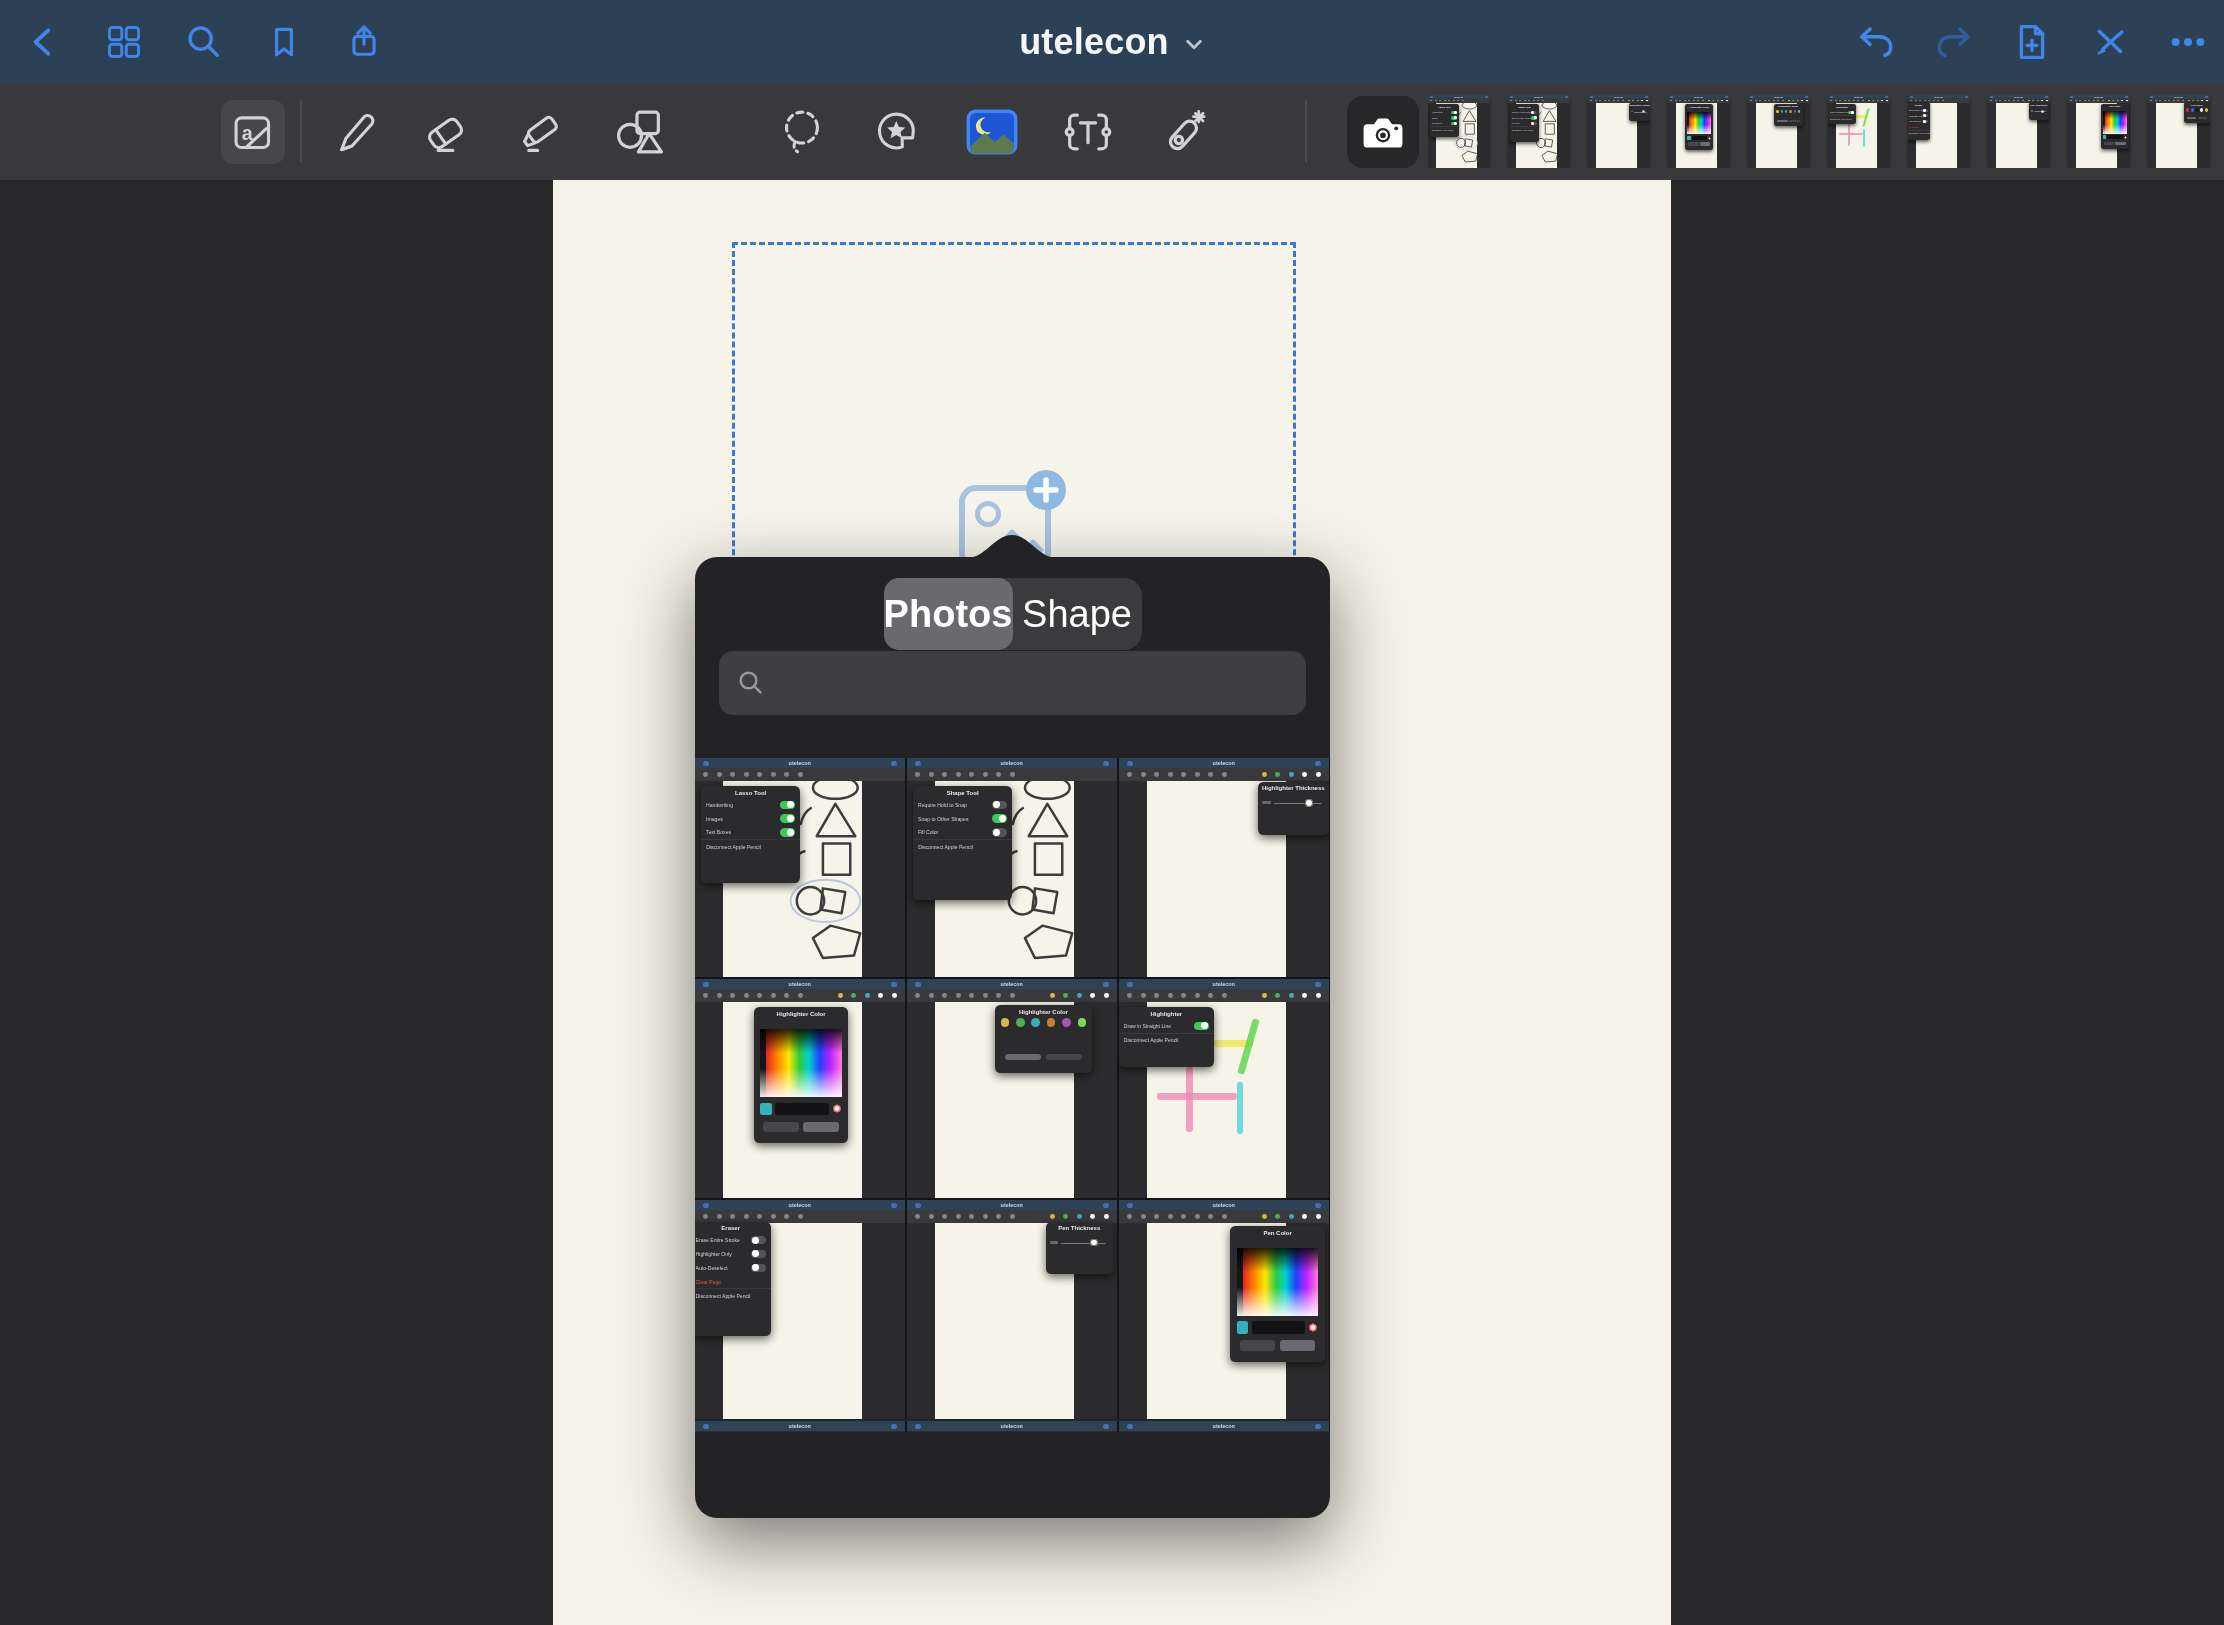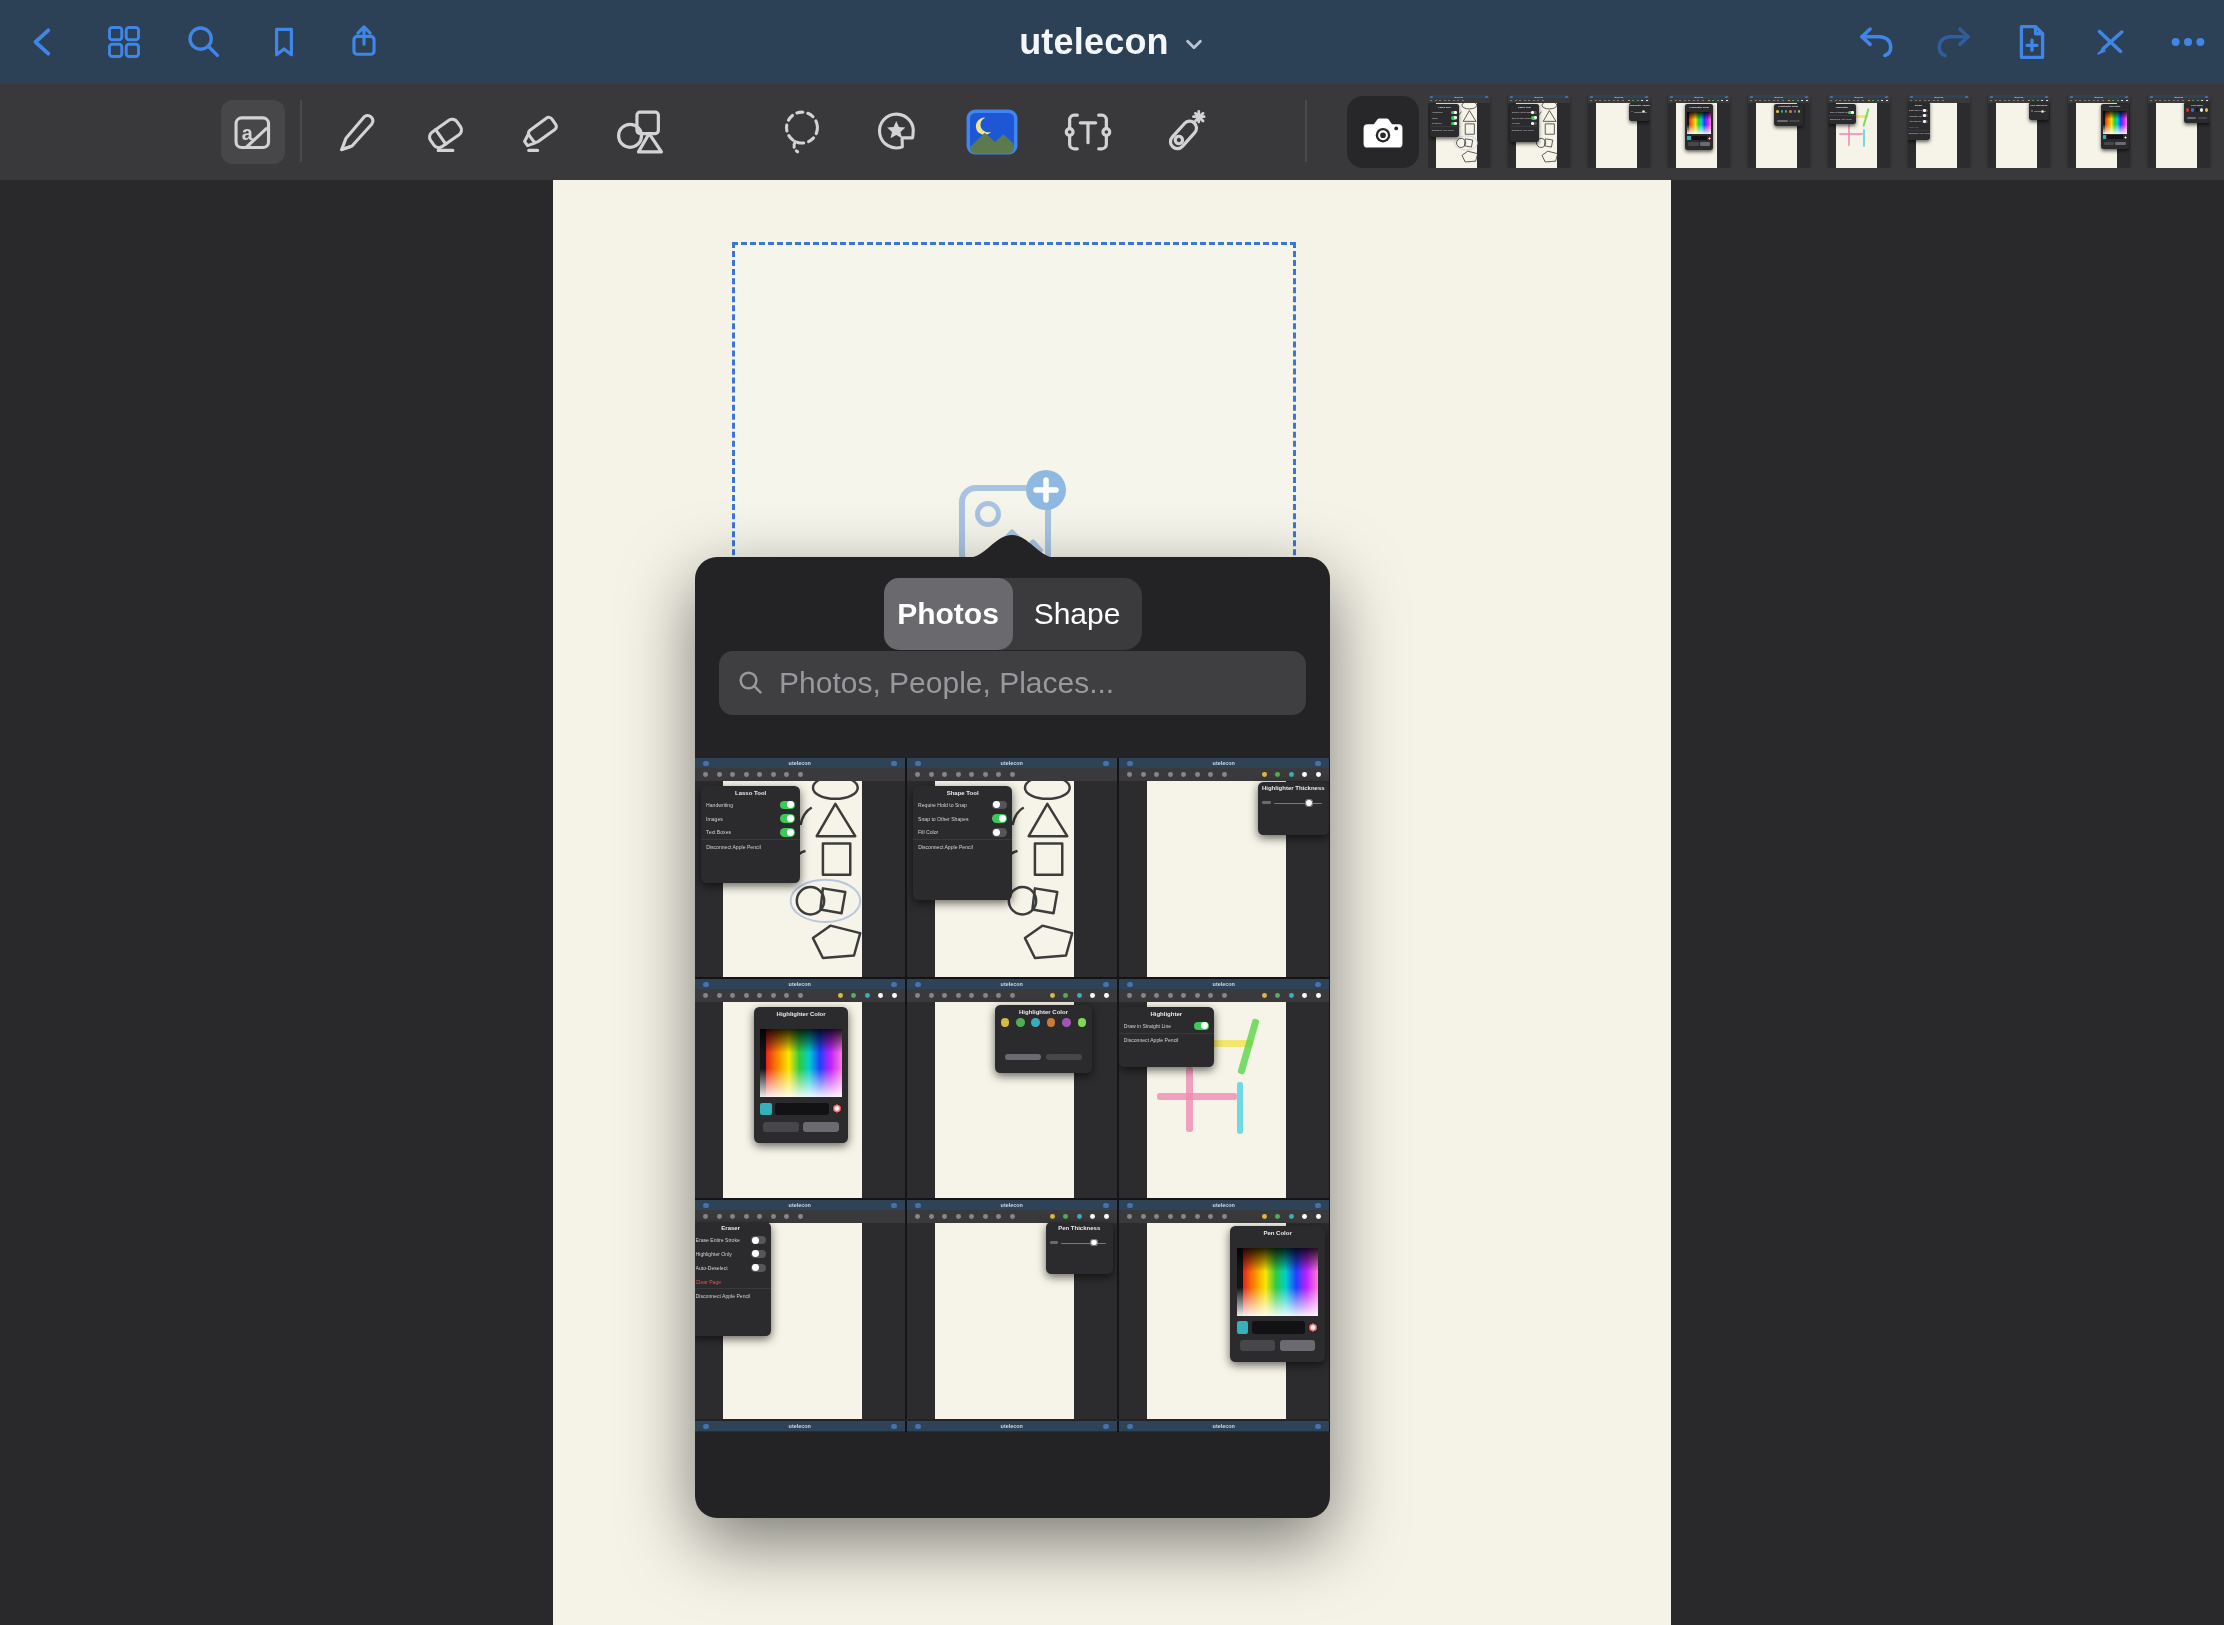--- a/index.html
+++ b/index.html
@@ -27,21 +27,21 @@
   .thumbstrip{position:absolute;left:1428px;top:11px;right:0;height:73px;display:flex;gap:18px;overflow:hidden;}
   .thumb{flex:0 0 62px;width:62px;height:73px;border-radius:3px;overflow:hidden;position:relative;cursor:pointer;box-shadow:0 1px 3px rgba(0,0,0,.4);}
   
   .page{position:absolute;left:553px;top:180px;width:1118px;height:1445px;background:#f5f3e7;z-index:1;}
   .dashed-sel{position:absolute;left:732px;top:242px;width:558px;height:470px;border:3px dashed #3b76d4;background:rgba(255,255,255,.18);z-index:2;}
   .ph-icon{position:absolute;left:940px;top:458px;z-index:3;}
   
   .popover{position:absolute;left:695px;top:557px;width:635px;height:961px;background:#232325;border-radius:22px;z-index:10;box-shadow:0 24px 70px rgba(0,0,0,.5);}
   .pop-arrow{position:absolute;left:967px;top:530px;z-index:11;}
   .seg{position:absolute;left:50%;top:21px;transform:translateX(-50%);width:258px;height:72px;background:#3b3b3e;border-radius:18px;display:flex;padding:0;}
-  .seg-btn{flex:1;display:flex;align-items:center;justify-content:center;color:#fff;font-size:30px;border-radius:15px;margin:0;cursor:pointer;}
+  .seg-btn{flex:1;display:flex;align-items:center;justify-content:center;color:#fff;font-size:38px;border-radius:15px;margin:0;cursor:pointer;}
   .seg-btn.sel{background:#69696e;font-weight:700;}
   .searchbar{position:absolute;left:24px;right:24px;top:94px;height:64px;background:#3f3f42;border-radius:14px;display:flex;align-items:center;padding:0 18px;gap:12px;}
   .searchbar svg{flex:0 0 auto;color:#98989d;}
   .searchbar input{flex:1;background:transparent;border:none;outline:none;color:#e8e8ea;font-size:30px;font-family:"Liberation Sans",sans-serif;}
   .searchbar input::placeholder{color:#98989d;}
   .photo-grid{position:absolute;left:0;top:201px;width:635px;display:grid;grid-template-columns:210px 210px 210px;gap:2px;background:#141416;}
   .cell{width:210px;height:219px;position:relative;overflow:hidden;font-size:6px;cursor:pointer;}
   .photo-grid-partial{position:absolute;left:0;top:864px;width:635px;height:11px;display:grid;grid-template-columns:210px 210px 210px;gap:2px;overflow:hidden;background:#141416;}
   .pcell{width:210px;height:219px;position:relative;overflow:hidden;font-size:6px;}
   .pop-footer{position:absolute;left:0;bottom:0;width:100%;height:86px;border-radius:0 0 22px 22px;background:linear-gradient(180deg,#2c2c2e,#3a3a3c);display:flex;align-items:center;justify-content:center;cursor:pointer;}
@@ -671,21 +671,20 @@
   <div class="seg">
     <div class="seg-btn sel">Photos</div>
     <div class="seg-btn">Shape</div>
   </div>
 
   <div class="searchbar">
     <svg width="28" height="28" viewBox="0 0 34 34" fill="none" stroke="currentColor" stroke-width="3">
         <circle cx="14" cy="14" r="9.5"></circle>
         <path d="M21.5 21.5 L28.5 28.5" stroke-linecap="round"></path>
       </svg>
-    <input type="text" placeholder="Photos, People, Places..." style="">
   </div>
 
   <div class="photo-grid" id="photo-grid">
       <div class="cell">
         <div class="mini" style="font-size: 6px;">
           <div class="mini-bar">
             <i></i>
             <b></b>
             <span>utelecon</span>
           </div>

